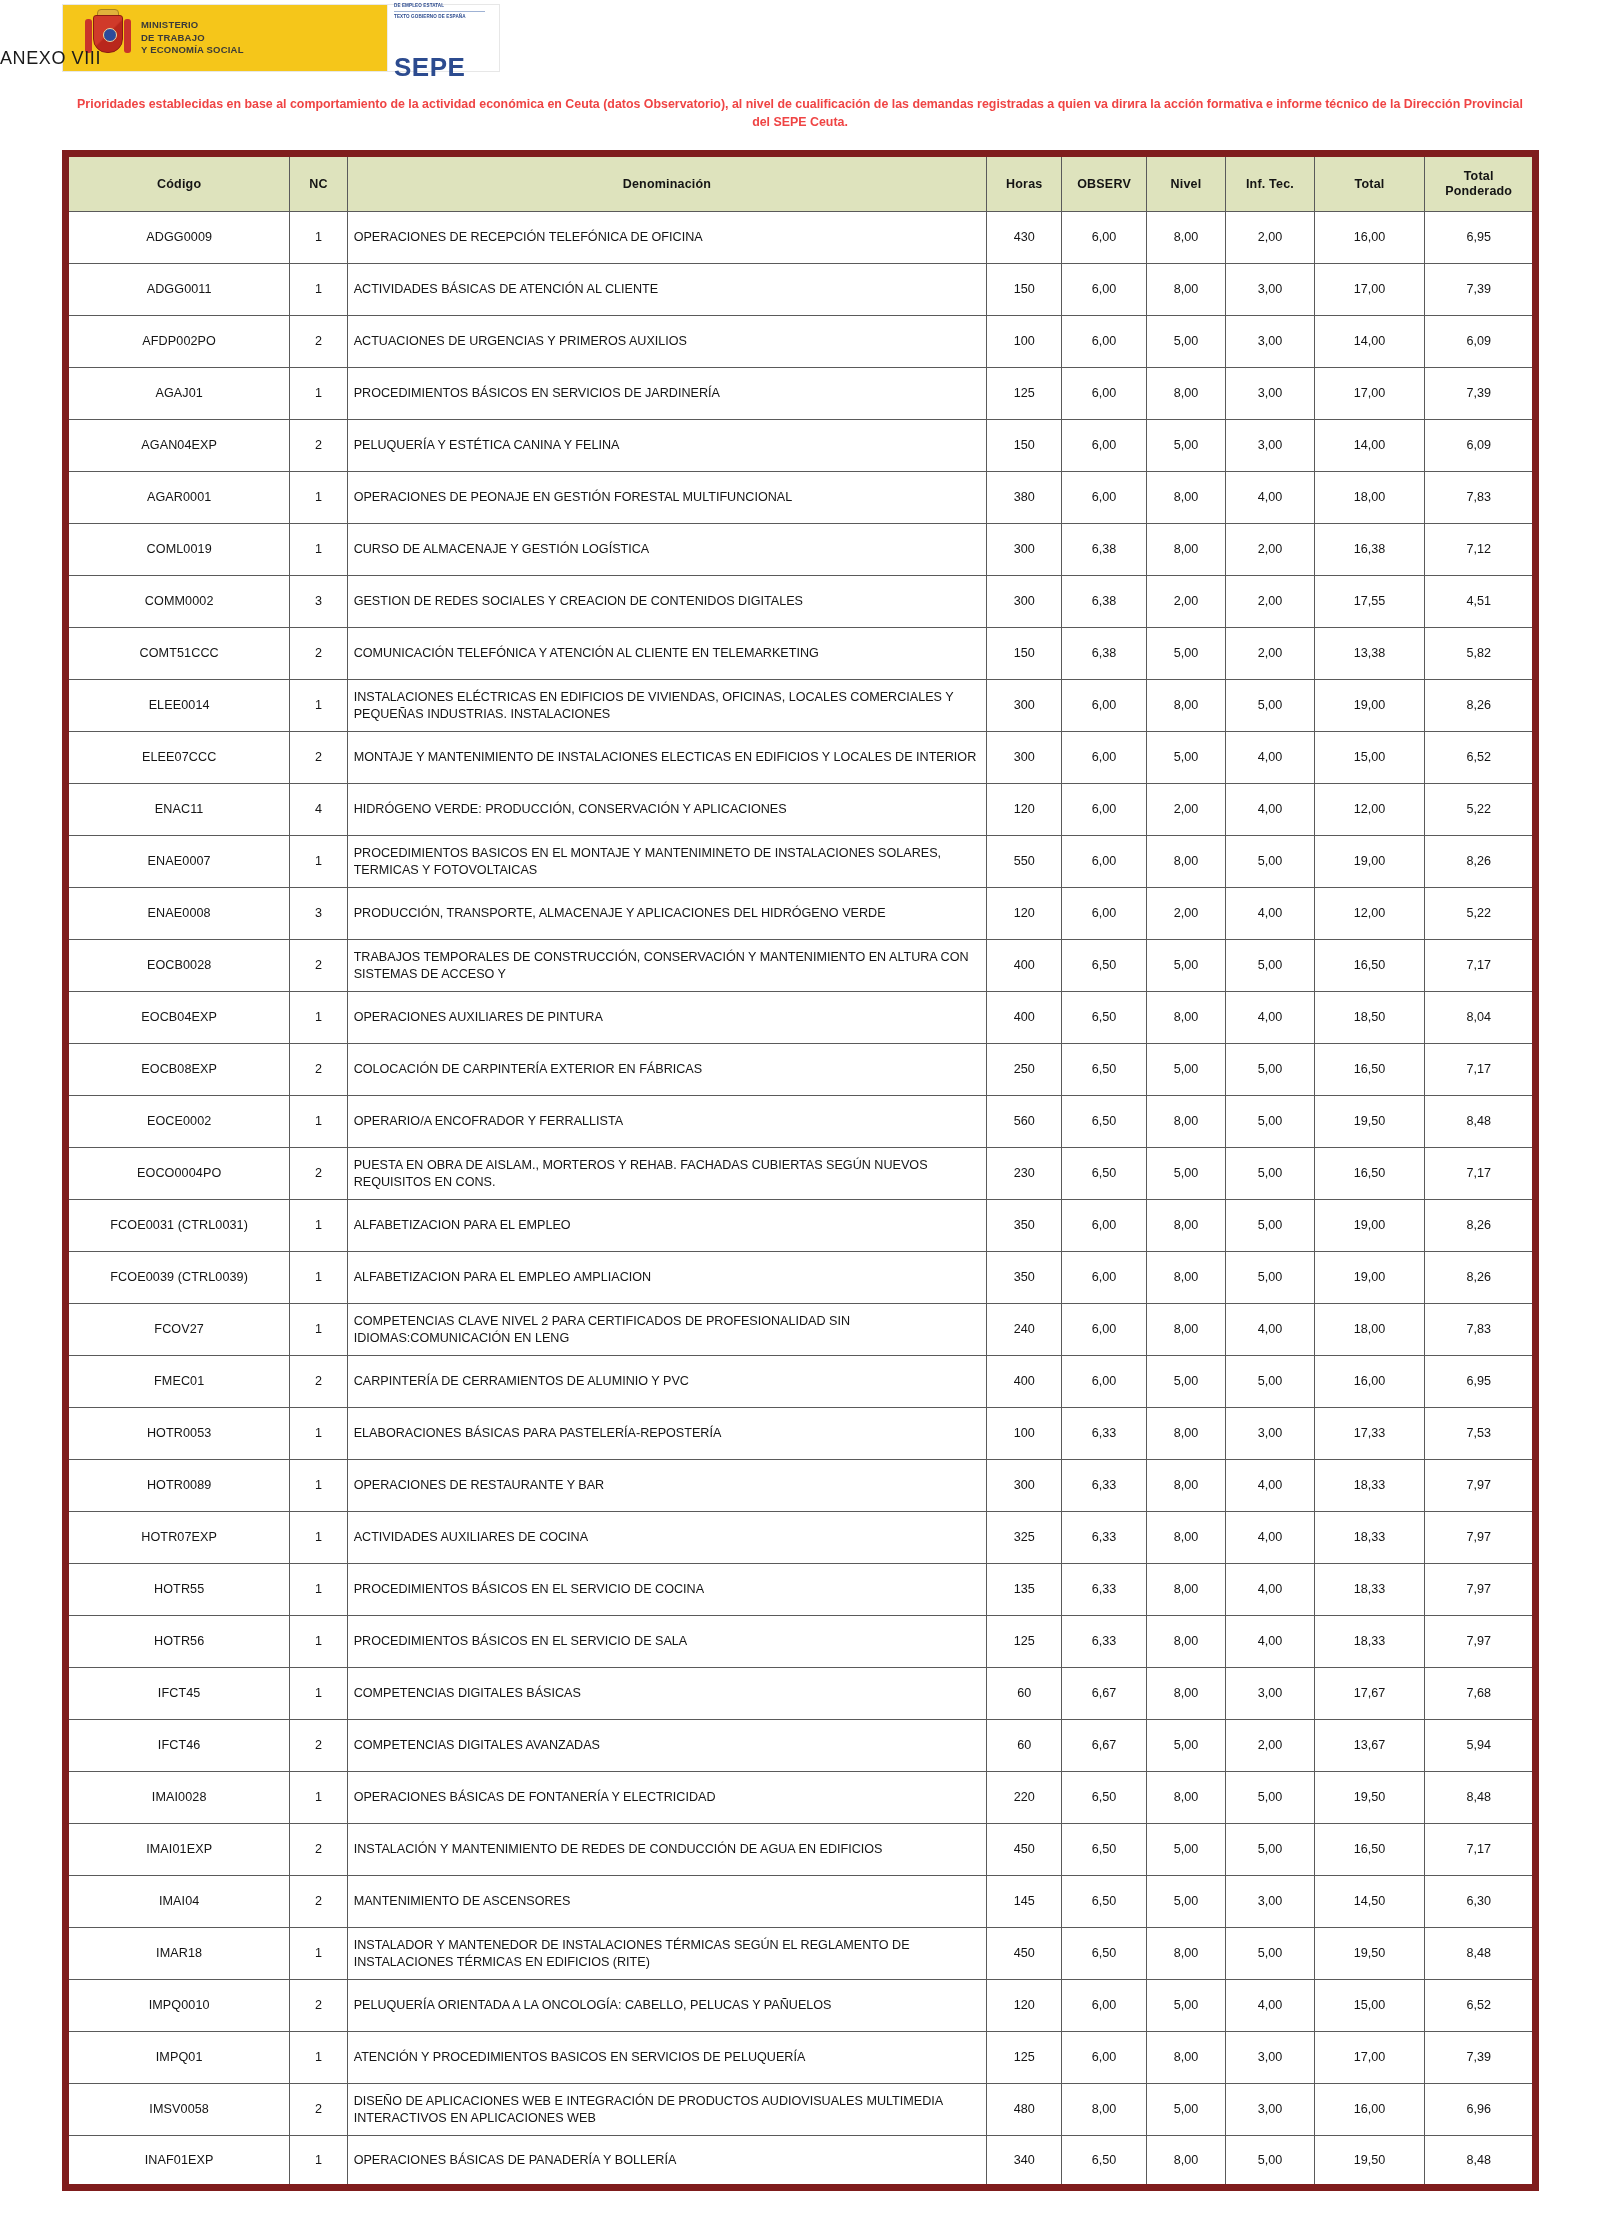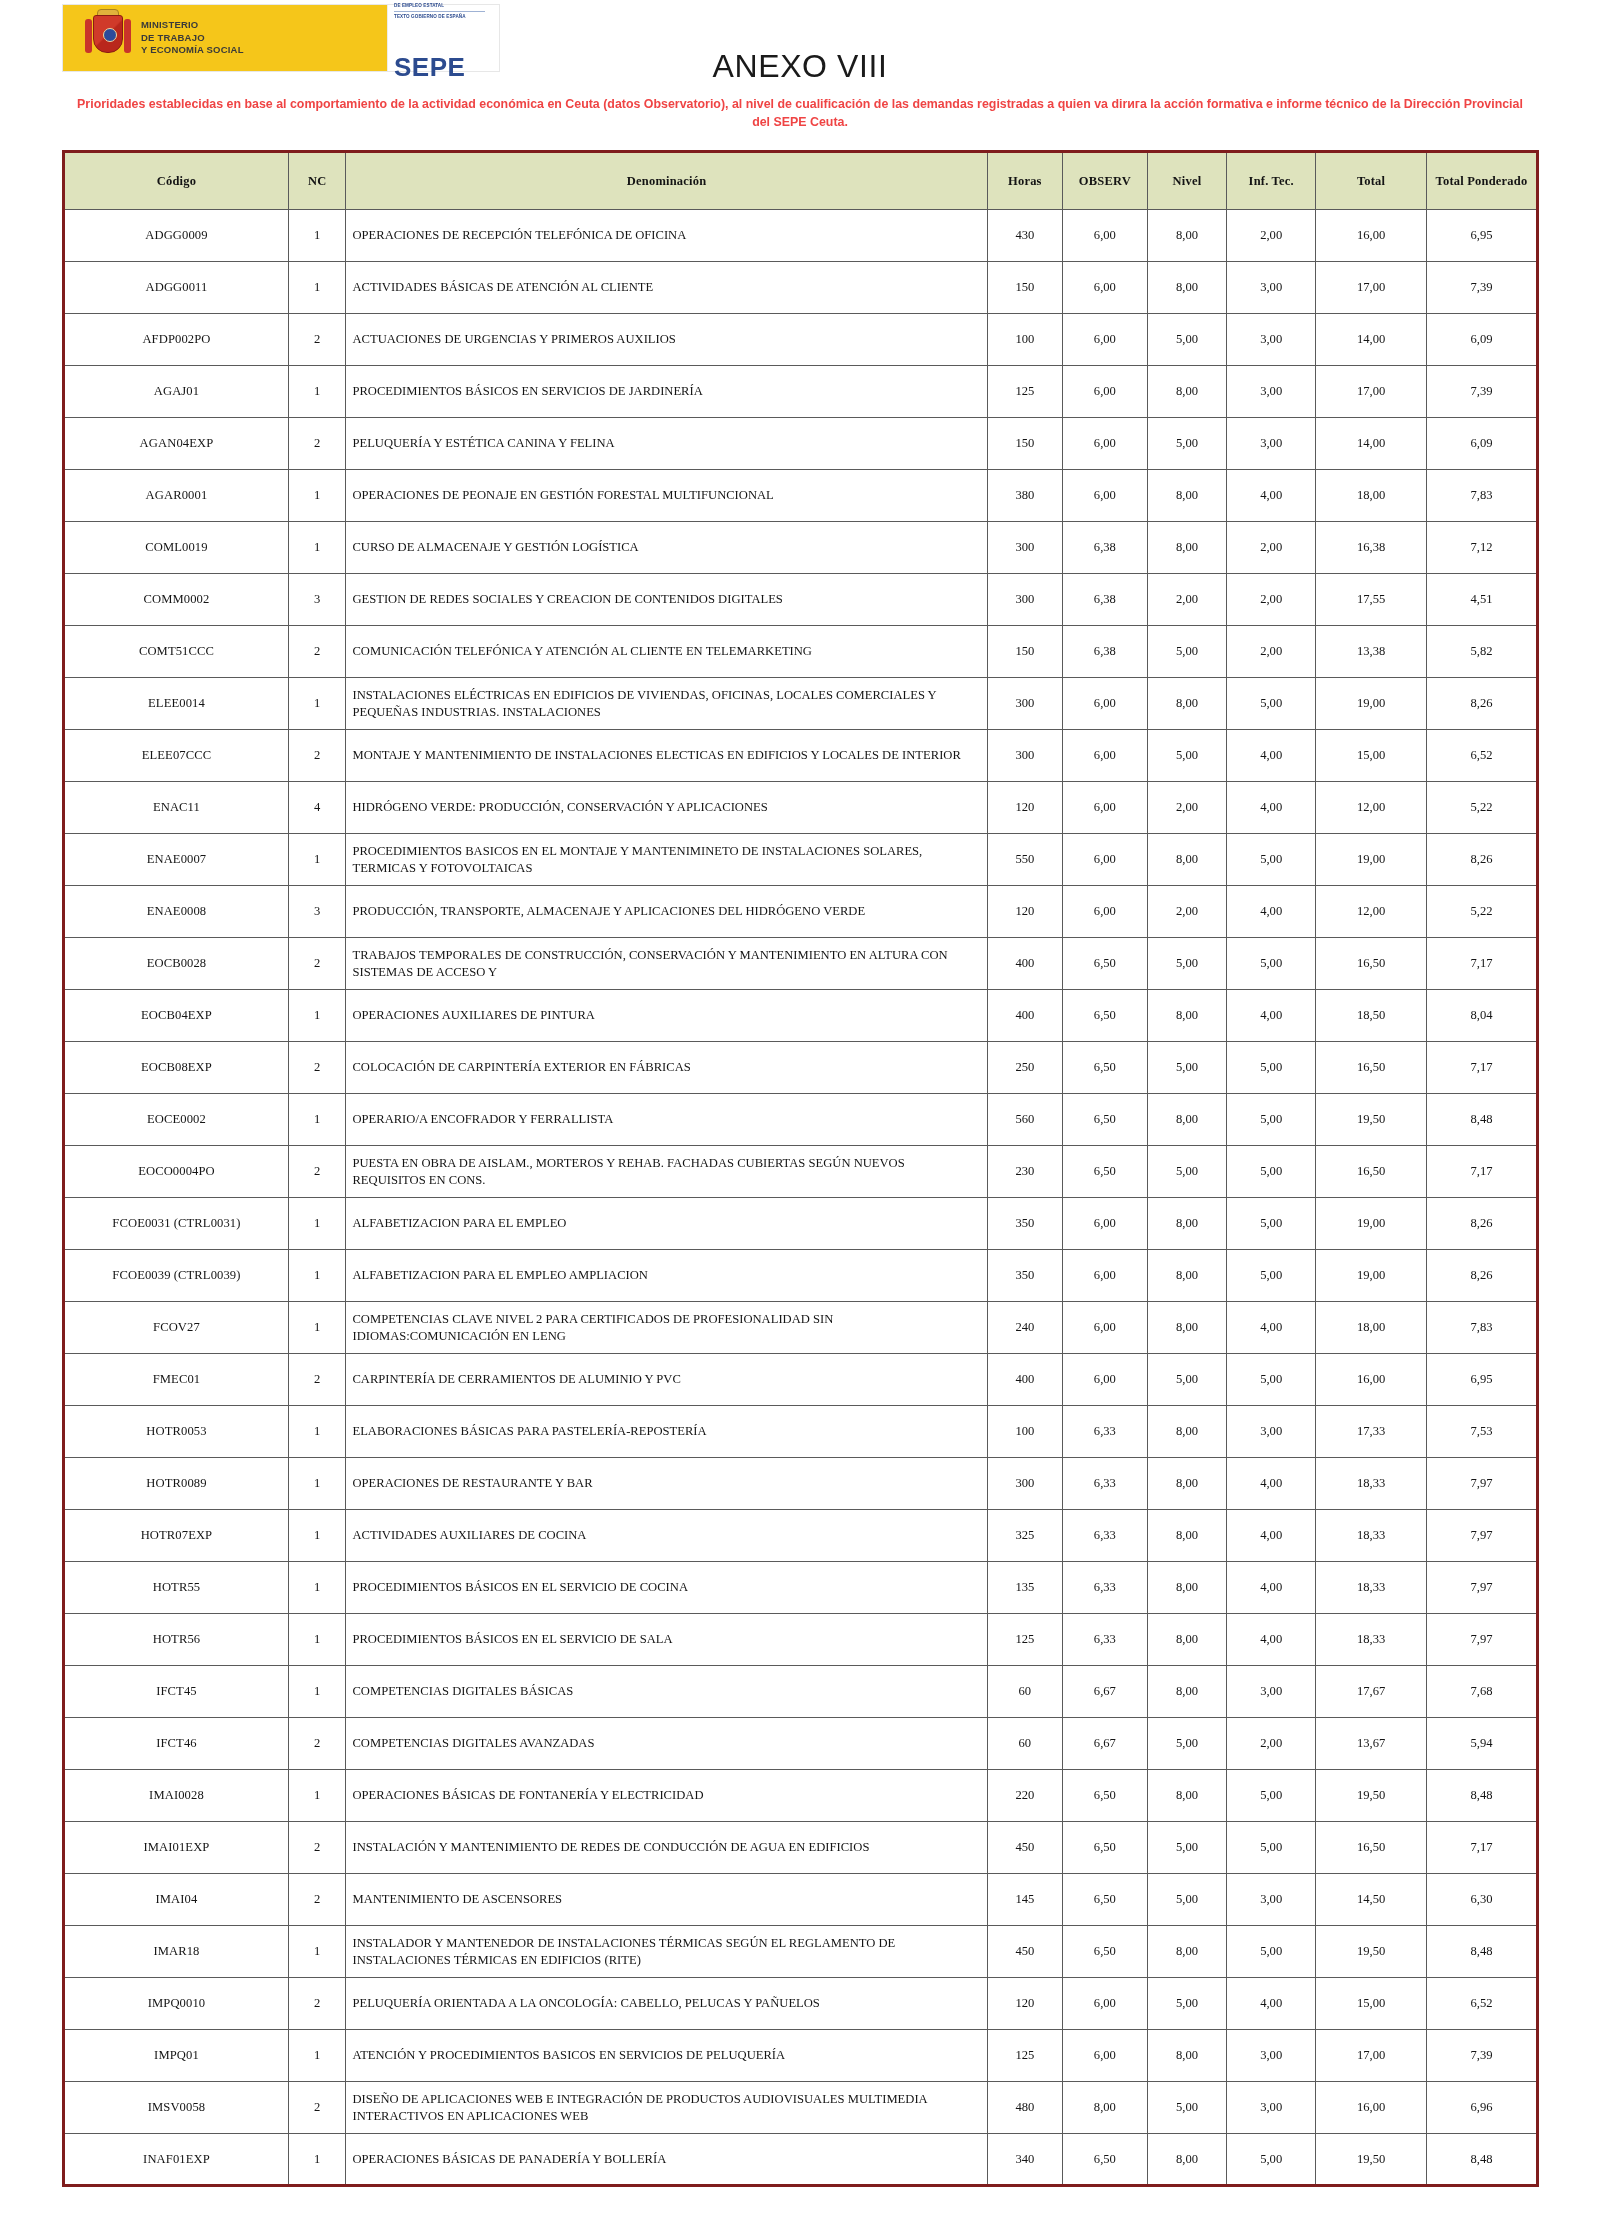--- a/index.html
+++ b/index.html
@@ -129,22 +129,21 @@
     line-height: 1;
     margin-top: 1px;
     width: 100%;
     text-align: left;
   }
 
   .doc-title {
     position: absolute;
     left: 0; right: 0;
     top: 48px;
-    text-align: center;
-    font-size: 32px;
+    font-size: 18px;
     font-weight: 400;
     letter-spacing: 0.6px;
     color: #1a1a1a;
   }
   .doc-subtitle {
     position: absolute;
     left: 70px;
     right: 70px;
     top: 96px;
     text-align: center;
@@ -155,22 +154,21 @@
   }
 
   
   .table-wrap {
     margin: 0 62px 0 62px;
   }
   table.anexo {
     width: 1477px;
     border-collapse: collapse;
     table-layout: fixed;
-    border: 3px solid #7f1d1d;
-    font-family: Liberation Serif, serif;
+    border: 7px solid #7f1d1d;
   }
   table.anexo th,
   table.anexo td {
     border: 1px solid #5a5a5a;
     padding: 0 6px;
     vertical-align: middle;
     color: #141414;
   }
   table.anexo thead th {
     background: #dee3bd;

